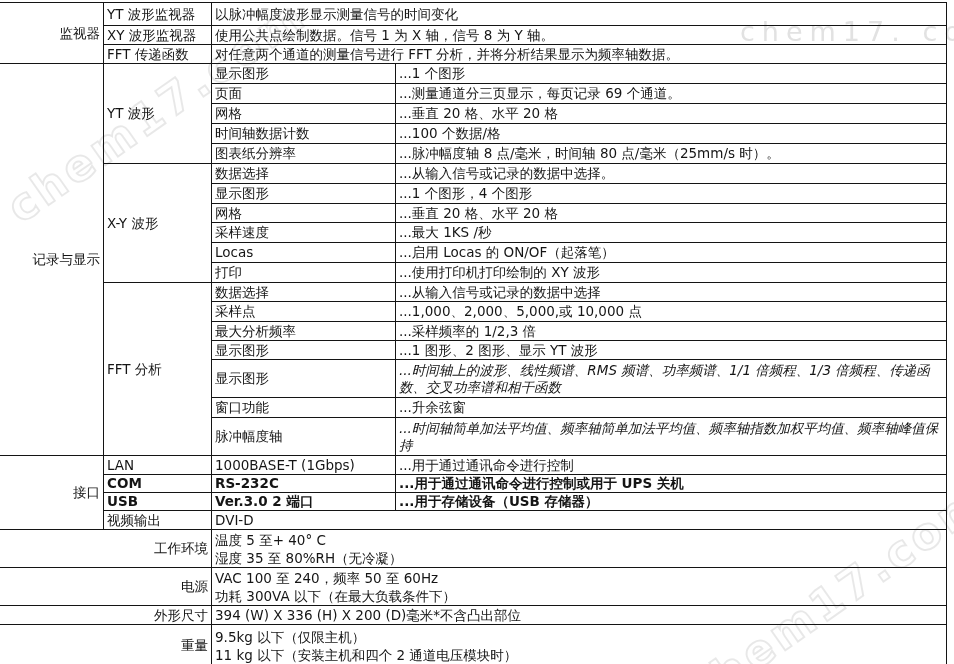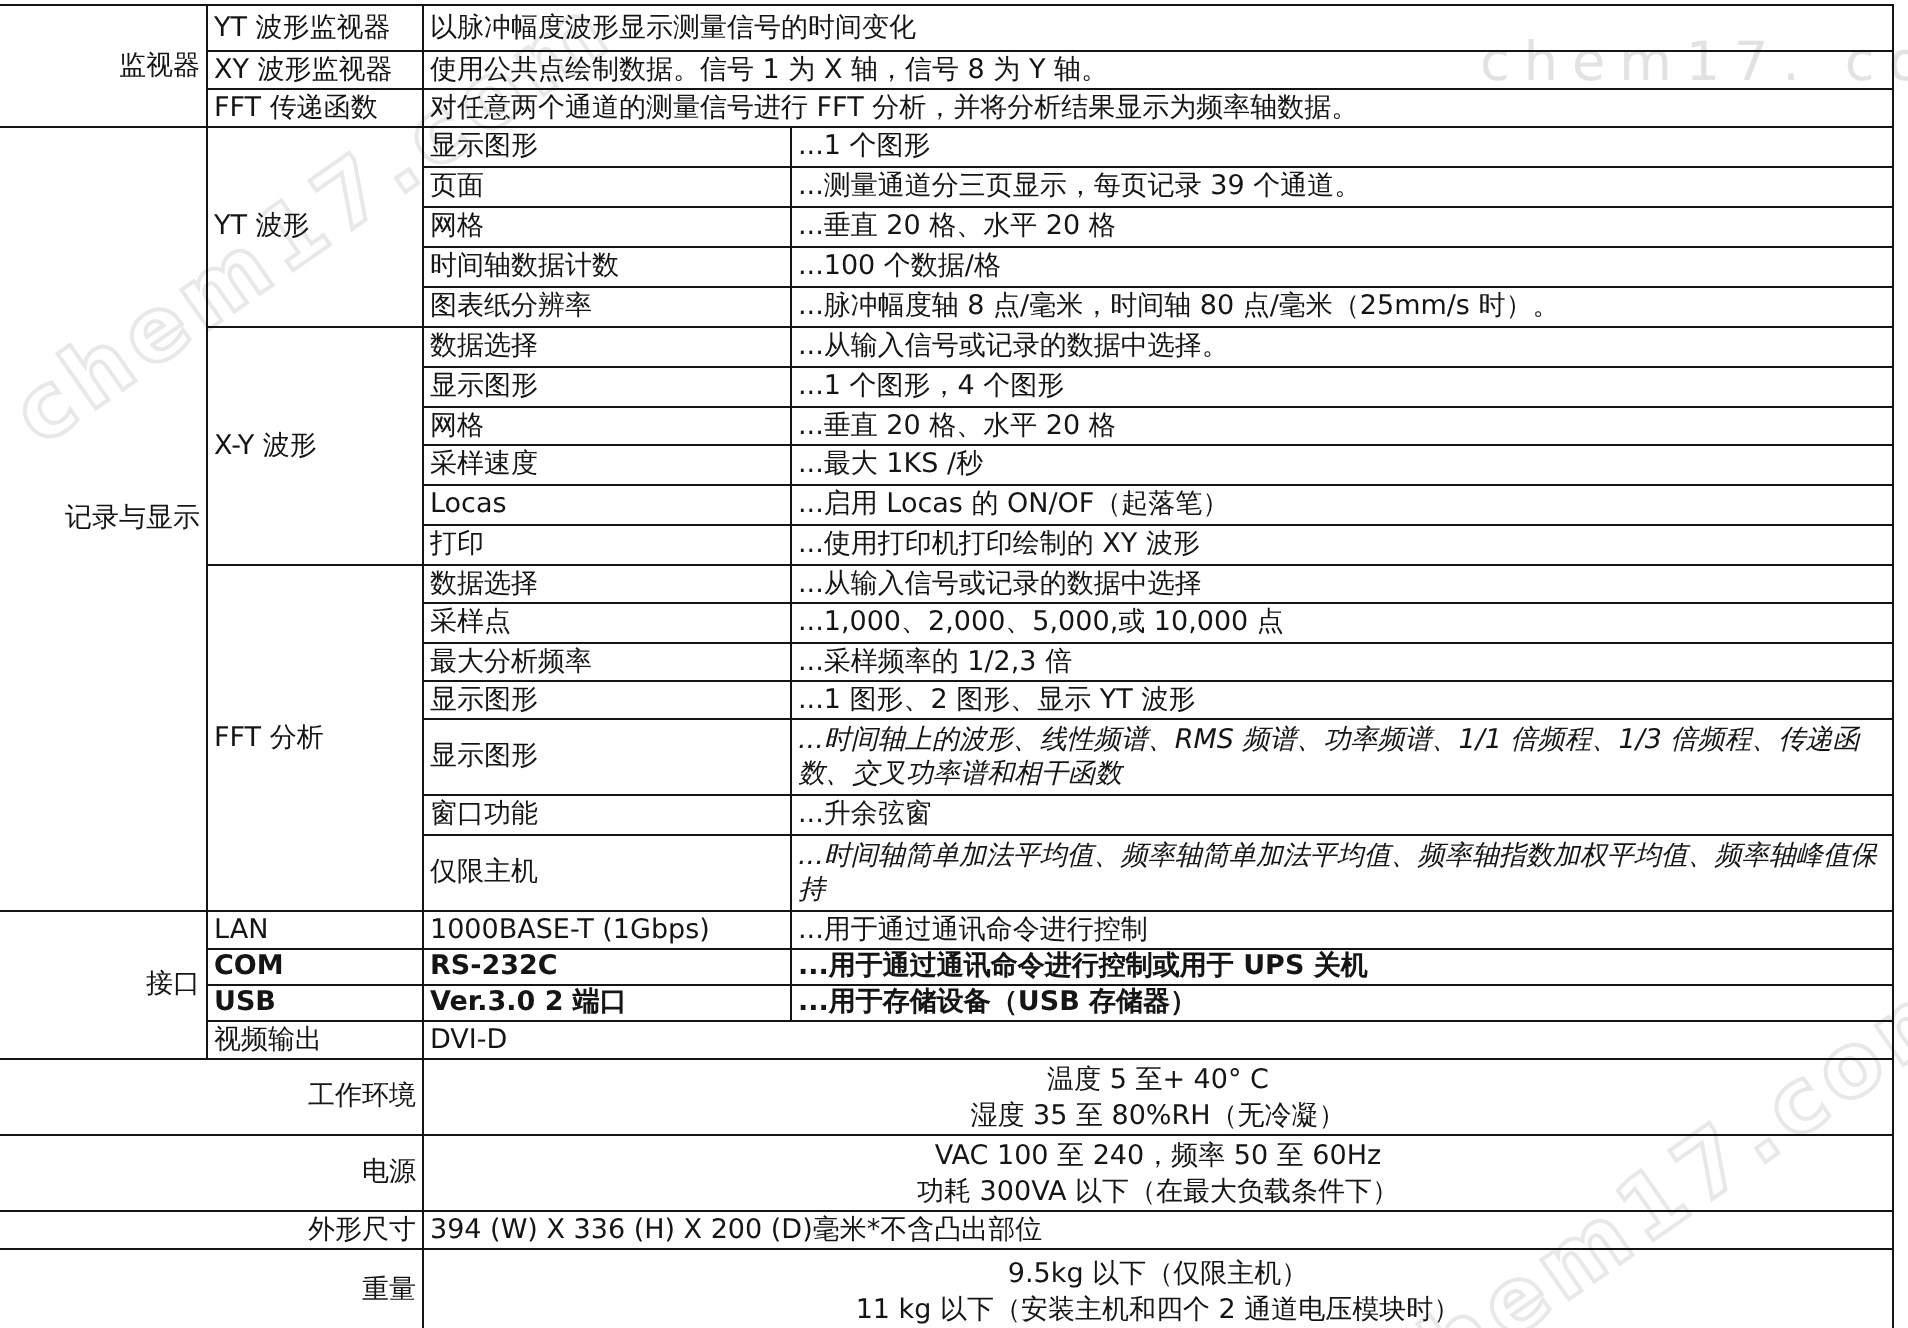--- a/index.html
+++ b/index.html
@@ -12,21 +12,21 @@
            -webkit-text-stroke:2px rgba(0,0,0,0.09);transform:rotate(-35deg);}
   .wm-left{left:-20px;top:85px;}
   .wm-bottom{left:660px;top:570px;}
   
   table{border-collapse:collapse;table-layout:fixed;position:absolute;left:-1px;top:2px;
         width:947px;z-index:1;background:transparent;}
   td{border:1px solid #141414;font-size:13.5px;line-height:17px;padding:0 3px;
      vertical-align:middle;overflow:hidden;white-space:nowrap;}
   td.wrap{white-space:normal;font-style:italic;}
   td.l{padding-left:3px;text-align:right;}
-  .two span{display:block;line-height:18px;text-align:center;}
+  .two span{display:block;line-height:18px;}
   tr{height:20px;}
   tr.h23{height:23px;} tr.h19{height:19px;} tr.h18{height:18px;font-weight:bold;}
   tr.h38{height:38px;} tr.h42{height:42px;}
 </style>
 </head>
 <body>
 
 <div id="screen">
 
   <div class="wm wm-top">chem17. com</div>
@@ -57,21 +57,21 @@
     </tr>
 
     <tr>
       <td class="l" rowspan="18">记录与显示</td>
       <td rowspan="5">YT 波形</td>
       <td>显示图形</td>
       <td>...1 个图形</td>
     </tr>
     <tr>
       <td>页面</td>
-      <td>...测量通道分三页显示，每页记录 39 个通道。</td>
+      <td>...测量通道分三页显示，每页记录 69 个通道。</td>
     </tr>
     <tr>
       <td>网格</td>
       <td>...垂直 20 格、水平 20 格</td>
     </tr>
     <tr>
       <td>时间轴数据计数</td>
       <td>...100 个数据/格</td>
     </tr>
     <tr>
@@ -124,21 +124,21 @@
     </tr>
     <tr class="h38">
       <td>显示图形</td>
       <td class="wrap">...时间轴上的波形、线性频谱、RMS 频谱、功率频谱、1/1 倍频程、1/3 倍频程、传递函数、交叉功率谱和相干函数</td>
     </tr>
     <tr>
       <td>窗口功能</td>
       <td>...升余弦窗</td>
     </tr>
     <tr class="h38">
-      <td>仅限主机</td>
+      <td>脉冲幅度轴</td>
       <td class="wrap">...时间轴简单加法平均值、频率轴简单加法平均值、频率轴指数加权平均值、频率轴峰值保持</td>
     </tr>
 
     <tr class="h19">
       <td class="l" rowspan="4">接口</td>
       <td>LAN</td>
       <td>1000BASE-T (1Gbps)</td>
       <td>...用于通过通讯命令进行控制</td>
     </tr>
     <tr class="h18">

